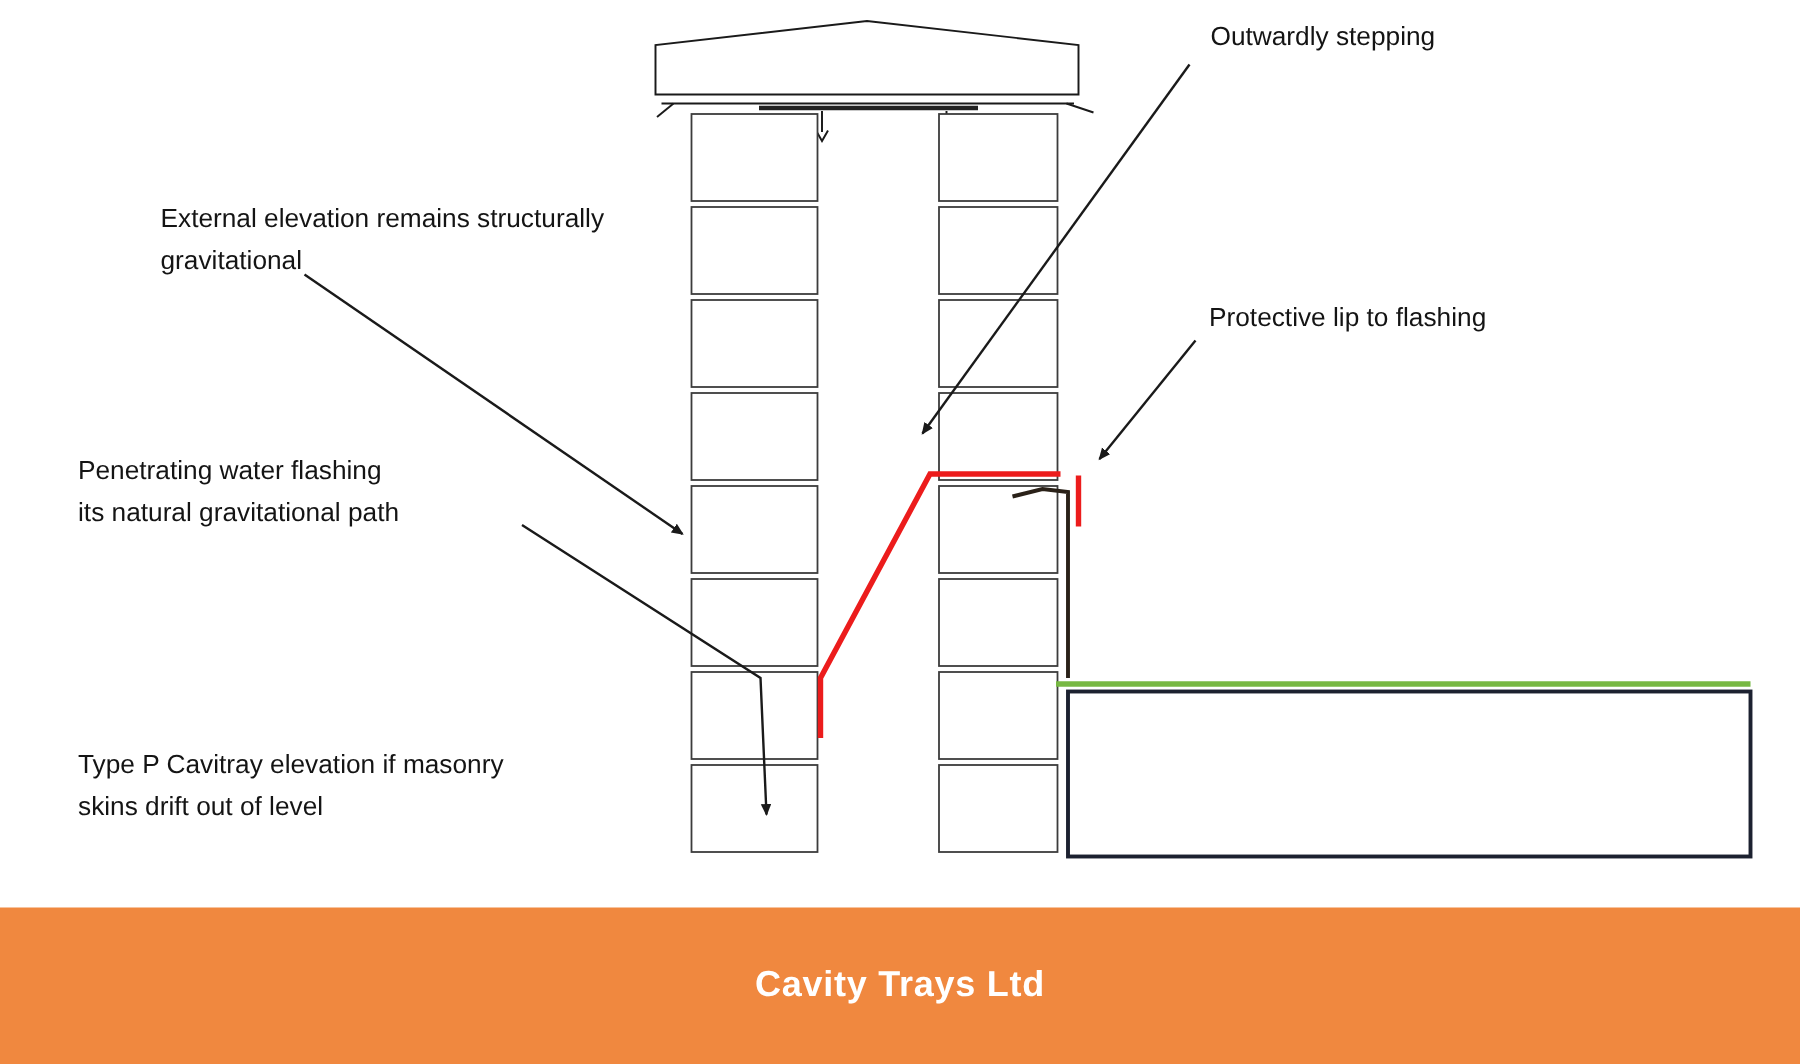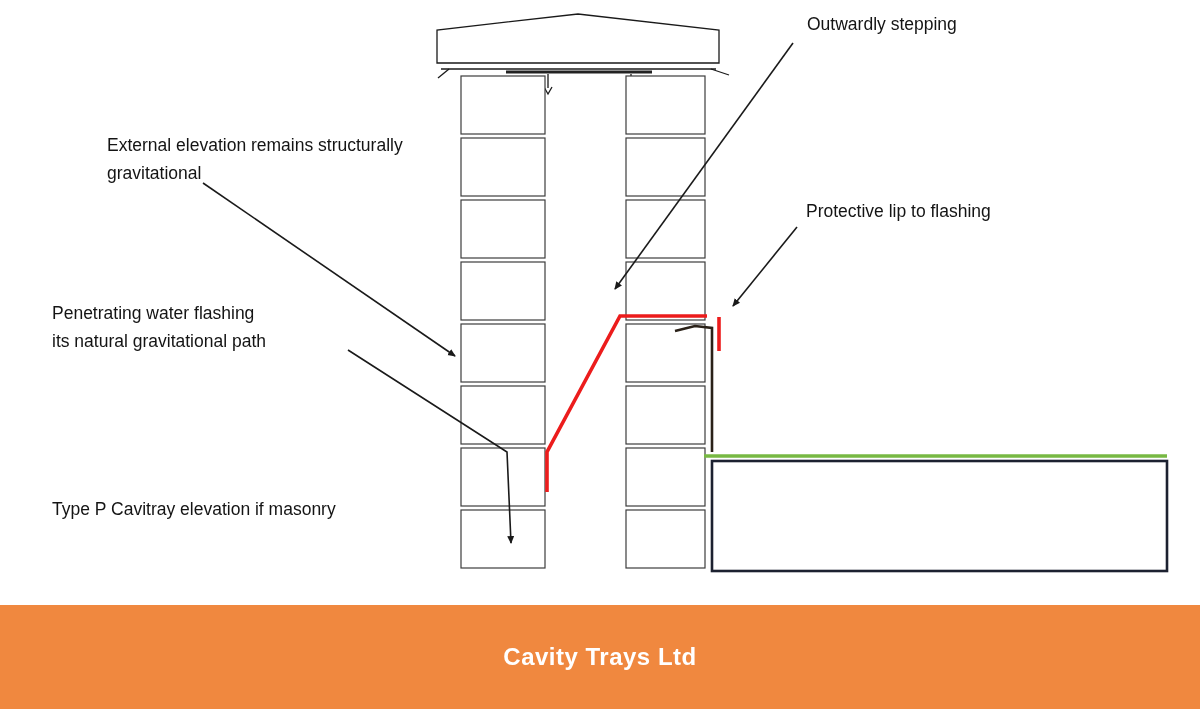--- a/index.html
+++ b/index.html
@@ -103,19 +103,20 @@
 
   <div class="label" style="left:806px; top:197px;">Protective lip to flashing</div>
 
   <div class="label" style="left:52px; top:299px;">
     <div>Penetrating water flashing</div>
     <div>its natural gravitational path</div>
   </div>
 
   <div class="label" style="left:52px; top:495px;">
     <div>Type P Cavitray elevation if masonry</div>
+    <div>skins drift out of level</div>
   </div>
 
   <div class="banner" style="background: rgb(240, 136, 63); color: rgb(255, 255, 255);">
     <div class="banner-title">Cavity Trays Ltd</div>
   </div>
 
 </div>
 
 </body></html>

